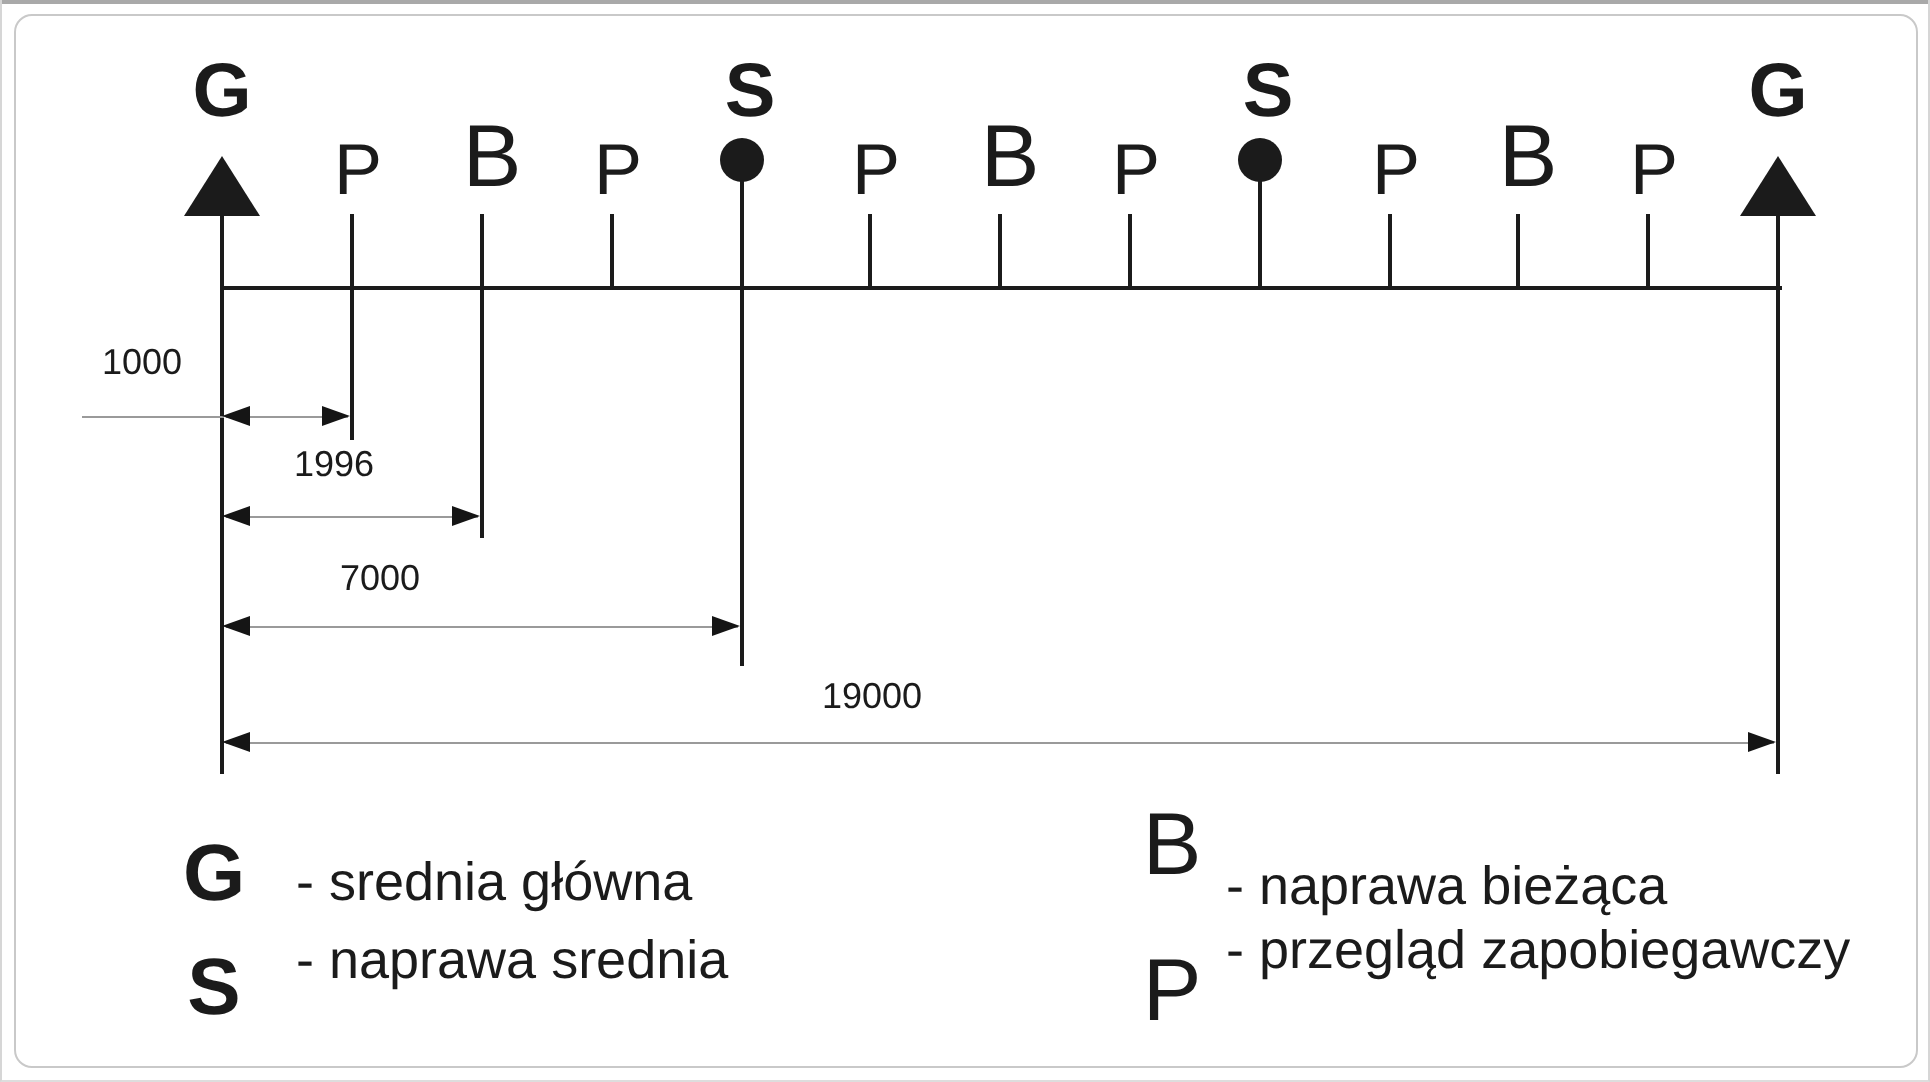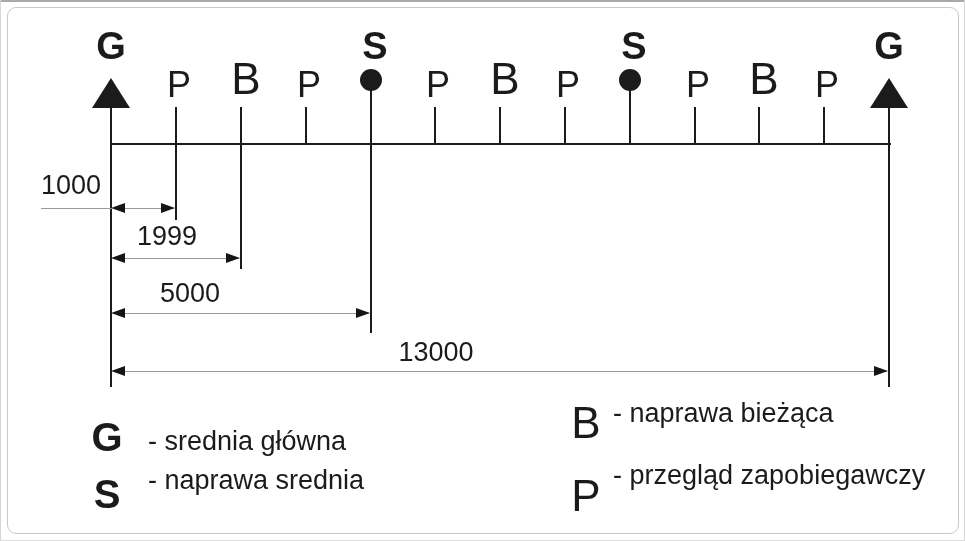--- a/index.html
+++ b/index.html
@@ -20,21 +20,21 @@
   .m-label.p{top:67px;font-size:36px;margin-left:3px;}
   .m-label.b{top:57px;font-size:44px;margin-left:5px;}
   .m-label.s{margin-left:4px;}
   .tick{position:absolute;top:107px;left:-1px;width:2px;height:38px;background:#1b1b1b;}
   .s-circle{position:absolute;top:69px;left:-11px;width:22px;height:22px;border-radius:50%;background:#1b1b1b;}
   .s-stem{position:absolute;top:80px;left:-1px;width:2px;height:65px;background:#1b1b1b;}
   .g-triangle{position:absolute;top:78px;left:-19px;width:0;height:0;
     border-left:19px solid transparent;border-right:19px solid transparent;border-bottom:30px solid #1b1b1b;}
   .g-stem{position:absolute;top:90px;left:-1px;width:2px;height:297px;background:#1b1b1b;}
   
-  .dim-label{position:absolute;transform:translateX(-50%);font-size:27px;line-height:1;white-space:nowrap;}
+  .dim-label{position:absolute;transform:translateX(-50%);font-size:18px;line-height:1;white-space:nowrap;}
   .dim-line{position:absolute;height:1px;background:#9a9a9a;}
   .arr-l,.arr-r{position:absolute;width:0;height:0;border-top:5px solid transparent;border-bottom:5px solid transparent;}
   .arr-l{border-right:14px solid #151515;}
   .arr-r{border-left:14px solid #151515;}
   .ext{position:absolute;width:2px;background:#1b1b1b;}
   
   .legend-sym{position:absolute;transform:translateX(-50%);line-height:1;}
   .legend-sym.bold{font-weight:bold;font-size:40px;}
   .legend-sym.reg{font-size:44px;}
   .legend-text{position:absolute;font-size:27px;line-height:1.15;white-space:nowrap;}
@@ -108,54 +108,54 @@
   <div>
     <span class="dim-label" style="left:70px;top:172px">1000</span>
     <div class="dim-line" style="left:40px;top:208px;width:71px"></div>
     <div class="dim-line" style="left:112px;top:208px;width:61px"></div>
     <div class="arr-l" style="left:110px;top:203px"></div>
     <div class="arr-r" style="left:160px;top:203px"></div>
     <div class="ext" style="left:174px;top:144px;height:76px"></div>
   </div>
 
   <div>
-    <span class="dim-label" style="left:166px;top:223px">1999</span>
+    <span class="dim-label" style="left:166px;top:223px">1996</span>
     <div class="dim-line" style="left:112px;top:258px;width:126px"></div>
     <div class="arr-l" style="left:110px;top:253px"></div>
     <div class="arr-r" style="left:225px;top:253px"></div>
     <div class="ext" style="left:239px;top:144px;height:125px"></div>
   </div>
 
   <div>
-    <span class="dim-label" style="left:189px;top:280px">5000</span>
+    <span class="dim-label" style="left:189px;top:280px">7000</span>
     <div class="dim-line" style="left:112px;top:313px;width:256px"></div>
     <div class="arr-l" style="left:110px;top:308px"></div>
     <div class="arr-r" style="left:355px;top:308px"></div>
     <div class="ext" style="left:369px;top:144px;height:189px"></div>
   </div>
 
   <div>
-    <span class="dim-label" style="left:435px;top:339px">13000</span>
+    <span class="dim-label" style="left:435px;top:339px">19000</span>
     <div class="dim-line" style="left:112px;top:371px;width:774px"></div>
     <div class="arr-l" style="left:110px;top:366px"></div>
     <div class="arr-r" style="left:873px;top:366px"></div>
     <div class="ext" style="left:887px;top:144px;height:243px"></div>
   </div>
 
   <div>
     <div>
       <span class="legend-sym bold" style="left:106px;top:417px">G</span>
       <span class="legend-text" style="left:147px;top:426px">- srednia główna</span>
     </div>
     <div>
       <span class="legend-sym bold" style="left:106px;top:474px">S</span>
       <span class="legend-text" style="left:147px;top:465px">- naprawa srednia</span>
     </div>
     <div>
       <span class="legend-sym reg" style="left:585px;top:401px">B</span>
-      <span class="legend-text" style="left:612px;top:398px">- naprawa bieżąca</span>
+      <span class="legend-text" style="left:612px;top:428px">- naprawa bieżąca</span>
     </div>
     <div>
       <span class="legend-sym reg" style="left:585px;top:474px">P</span>
       <span class="legend-text" style="left:612px;top:460px">- przegląd zapobiegawczy</span>
     </div>
   </div>
 </div>
 
 </body></html>

